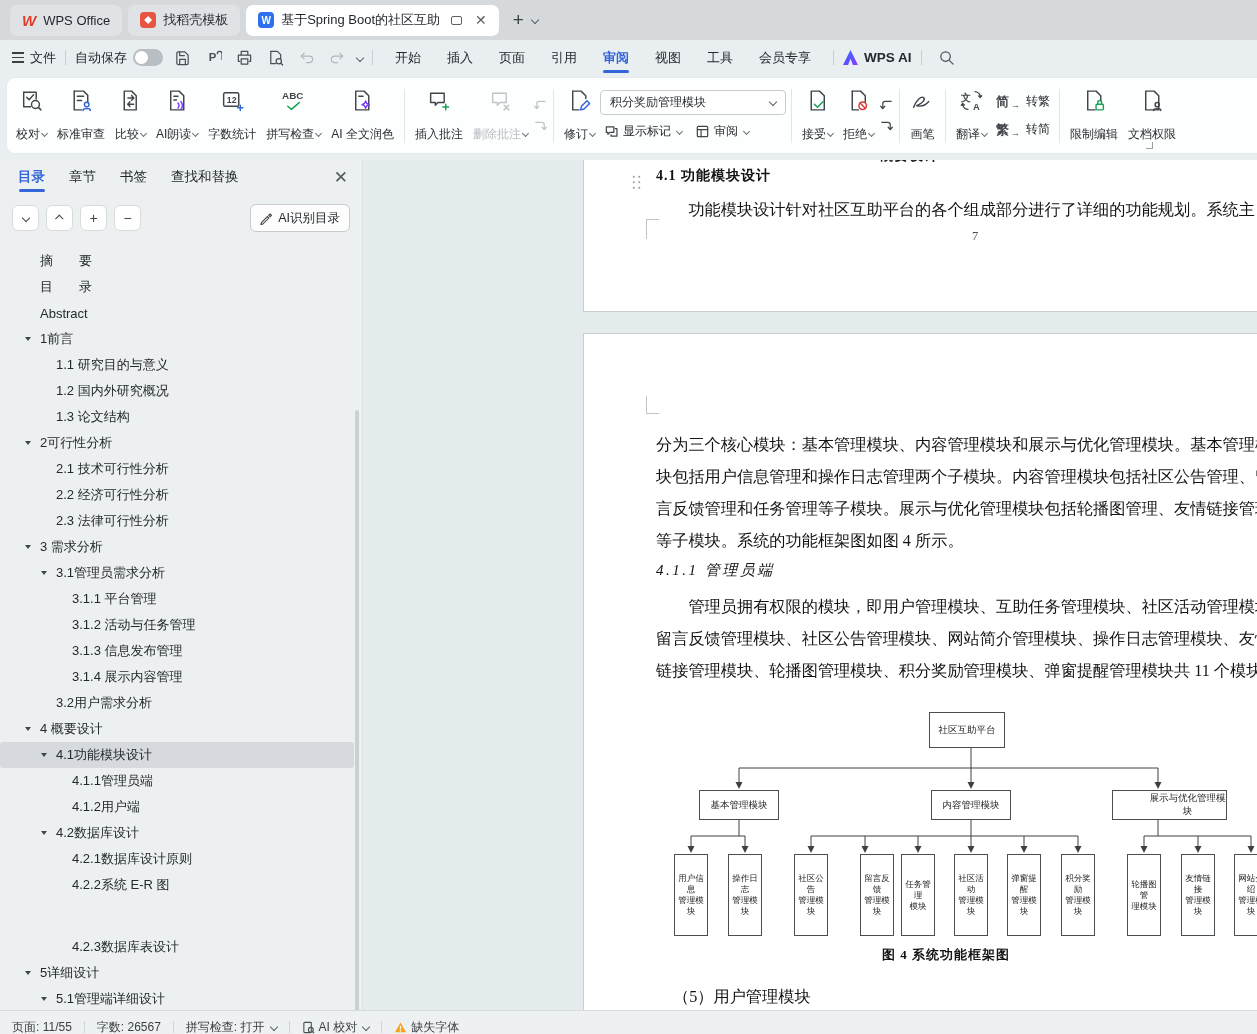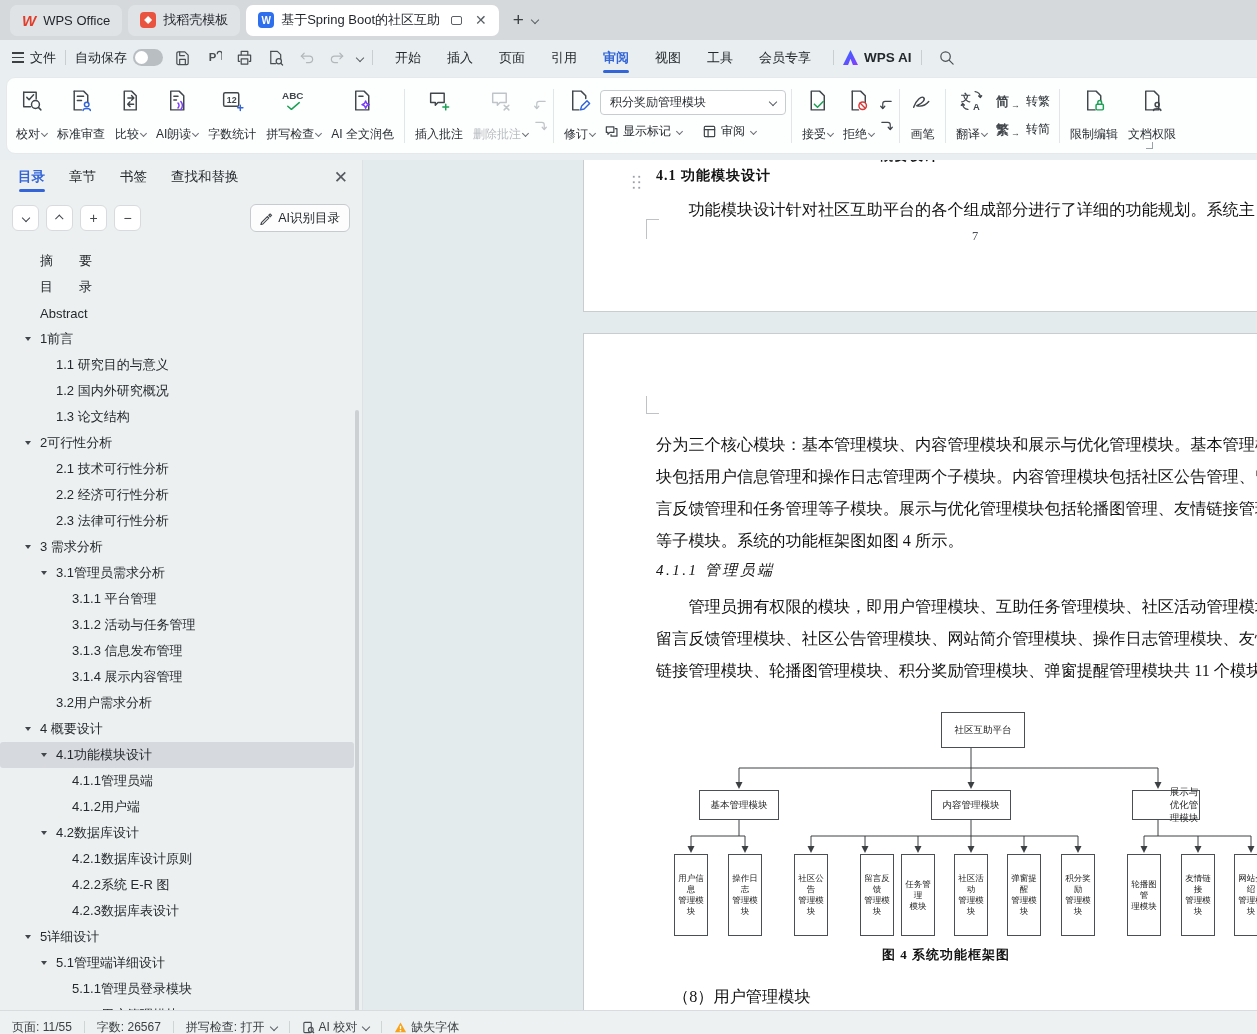--- a/index.html
+++ b/index.html
@@ -44,21 +44,21 @@
 .rbtn { display:flex; flex-direction:column; align-items:center; justify-content:center; gap:13px; height:68px; padding:0 5px; font-size:12px; color:#2a2e33; white-space:nowrap; }
 .rbtn.dis { color:#b8bcc0; }
 .rbtn.dis svg * { stroke:#c0c4c8; }
 .ric { width:25px; height:25px; fill:none; stroke:#41464b; stroke-width:1.4; stroke-linecap:round; stroke-linejoin:round; }
 .ric text, .ricS text { fill:#41464b; stroke:none; font-family:inherit; }
 .ric .blue, .ricS .blue { stroke:#3365d8; } .ric .green { stroke:#1aa053; }
 .ric .purple { stroke:#7a3bff; } .ric .red { stroke:#d93a3a; }
 .ricS { width:15px; height:15px; fill:none; stroke:#41464b; stroke-width:1.3; stroke-linecap:round; stroke-linejoin:round; }
 .car { display:inline-block; width:5px; height:5px; border-right:1.1px solid #6a6f74; border-bottom:1.1px solid #6a6f74; transform:rotate(45deg); margin-left:2px; vertical-align:2px; }
 .rcol { display:flex; flex-direction:column; gap:6px; justify-content:center; }
-.rrow { display:flex; align-items:flex-end; gap:12px; font-size:12px; }
+.rrow { display:flex; align-items:flex-end; gap:5px; font-size:12px; }
 .dropdown { width:186px; height:25px; border:1px solid #c7ccd0; border-radius:4px; background:#fff; display:flex; align-items:center; justify-content:space-between; padding:0 9px; font-size:12px; color:#2a2e33; }
 .smbtn { display:flex; align-items:center; gap:4px; font-size:12px; padding:2px 4px; }
 .han { font-size:13px; font-weight:bold; color:#41464b; }
 .mini-arr { font-size:9px; color:#41464b; margin:6px 2px 0 -2px; }
 .launcher { position:absolute; right:112px; bottom:4px; width:7px; height:7px; border-right:1.2px solid #9aa0a5; border-bottom:1.2px solid #9aa0a5; }
 
 
 .main { display:flex; height:850px; }
 .sidebar { width:363px; flex:0 0 363px; background:#edf0f1; border-right:1px solid #dfe2e4; position:relative; overflow:hidden; }
 .sb-head { height:35px; display:flex; align-items:center; padding:0 14px 0 18px; font-size:13.5px; gap:24px; }
@@ -91,21 +91,21 @@
 .corner-g { position:absolute; width:13px; height:20px; border-left:1px solid #bfc3c5; border-top:1px solid #bfc3c5; }
 .corner-l { position:absolute; width:13px; height:18px; border-left:1px solid #bfc3c5; border-bottom:1px solid #bfc3c5; }
 .pageno { position:absolute; font-size:12.5px; color:#4a4f54; }
 .h411 { font-style:italic; font-size:15px; letter-spacing:2.5px; }
 .indent2 { text-indent:2em; }
 
 
 .diagram { position:absolute; left:72px; top:370px; width:640px; height:250px; }
 .dg-svg { position:absolute; left:0; top:0; }
 .dbox { position:absolute; border:1px solid #4a4f54; background:#fff; display:flex; align-items:center; justify-content:center; text-align:center; font-family:"Liberation Sans",sans-serif; color:#222; }
-.droot { left:285px; top:8px; width:84px; height:36px; font-size:9.5px; }
+.droot { left:273px; top:8px; width:76px; height:36px; font-size:9.5px; }
 .dlv2 { top:86px; height:30px; font-size:9.5px; }
 .dleaf { top:150px; width:34px; height:82px; font-size:8.5px; line-height:11px; flex-direction:column; }
 .dg-cap { position:absolute; top:242px; left:30px; width:520px; text-align:center; font-weight:bold; font-size:13px; letter-spacing:1px; }
 
 
 .statusbar { height:33px; background:#eef1f2; border-top:1px solid #d8dcde; display:flex; align-items:center; font-size:12px; color:#3c4043; padding-left:12px; gap:12px; }
 .st-sep { width:1px; height:12px; background:#cfd4d6; }
 .st-item { display:flex; align-items:center; gap:4px; }
 .sic { width:13px; height:13px; fill:none; stroke:#4a4f54; stroke-width:1.2; }
 </style>
@@ -493,21 +493,21 @@
           <div class="toc-row" style="padding-left: 56px;">
             <span class="toc-arrow" style="left: 41px;"></span>
             <span>4.2数据库设计</span>
           </div>
           <div class="toc-row" style="padding-left: 72px;">
             <span>4.2.1数据库设计原则</span>
           </div>
           <div class="toc-row" style="padding-left: 72px;">
             <span>4.2.2系统 E-R 图</span>
           </div>
-          <div class="toc-row" style="padding-left: 72px;">
+          <div class="toc-row" style="padding-left: 72px; margin-top: 36px;">
             <span>4.2.3数据库表设计</span>
           </div>
           <div class="toc-row" style="padding-left: 40px;">
             <span class="toc-arrow" style="left: 25px;"></span>
             <span>5详细设计</span>
           </div>
           <div class="toc-row" style="padding-left: 56px;">
             <span class="toc-arrow" style="left: 41px;"></span>
             <span>5.1管理端详细设计</span>
           </div>
@@ -582,21 +582,21 @@
               <polygon points="368,149 364.5,142 371.5,142"></polygon>
                 <polygon points="422,149 418.5,142 425.5,142"></polygon>
               <polygon points="488,149 484.5,142 491.5,142"></polygon>
                 <polygon points="542,149 538.5,142 545.5,142"></polygon>
               <polygon points="595,149 591.5,142 598.5,142"></polygon>
             </g>
           </svg>
           <div class="dbox droot">社区互助平台</div>
           <div class="dbox dlv2" style="left:43px; width:80px;">基本管理模块</div>
           <div class="dbox dlv2" style="left:275px; width:80px;">内容管理模块</div>
-          <div class="dbox dlv2" style="left:476px; width:68px;padding-left:36px;">展示与优化管理模块</div>
+          <div class="dbox dlv2" style="left:456px; width:115px;padding-left:36px;">展示与优化管理模块</div>
           <div class="dbox dleaf" style="left:18px;">
               <span>用户信息</span>
               <span>管理模块</span>
             </div>
           <div class="dbox dleaf" style="left:72px;">
               <span>操作日志</span>
               <span>管理模块</span>
             </div>
           <div class="dbox dleaf" style="left:138px;">
               <span>社区公告</span>
@@ -630,21 +630,21 @@
               <span>友情链接</span>
               <span>管理模块</span>
             </div>
           <div class="dbox dleaf" style="left:578px;">
               <span>网站介绍</span>
               <span>管理模块</span>
             </div>
           <div class="dg-cap docserif">图 4 系统功能框架图</div>
         </div>
 
-        <div class="clipline docserif bodyline" style="left:89px; top:652px;">（8）用户管理模块</div>
+        <div class="clipline docserif bodyline" style="left:89px; top:652px;">（5）用户管理模块</div>
       </div>
     </section>
   </div>
 
   <div class="statusbar">
     <span class="st-item">页面: 11/55</span>
     <span class="st-sep"></span>
     <span class="st-item">字数: 26567</span>
     <span class="st-sep"></span>
     <span class="st-item">

